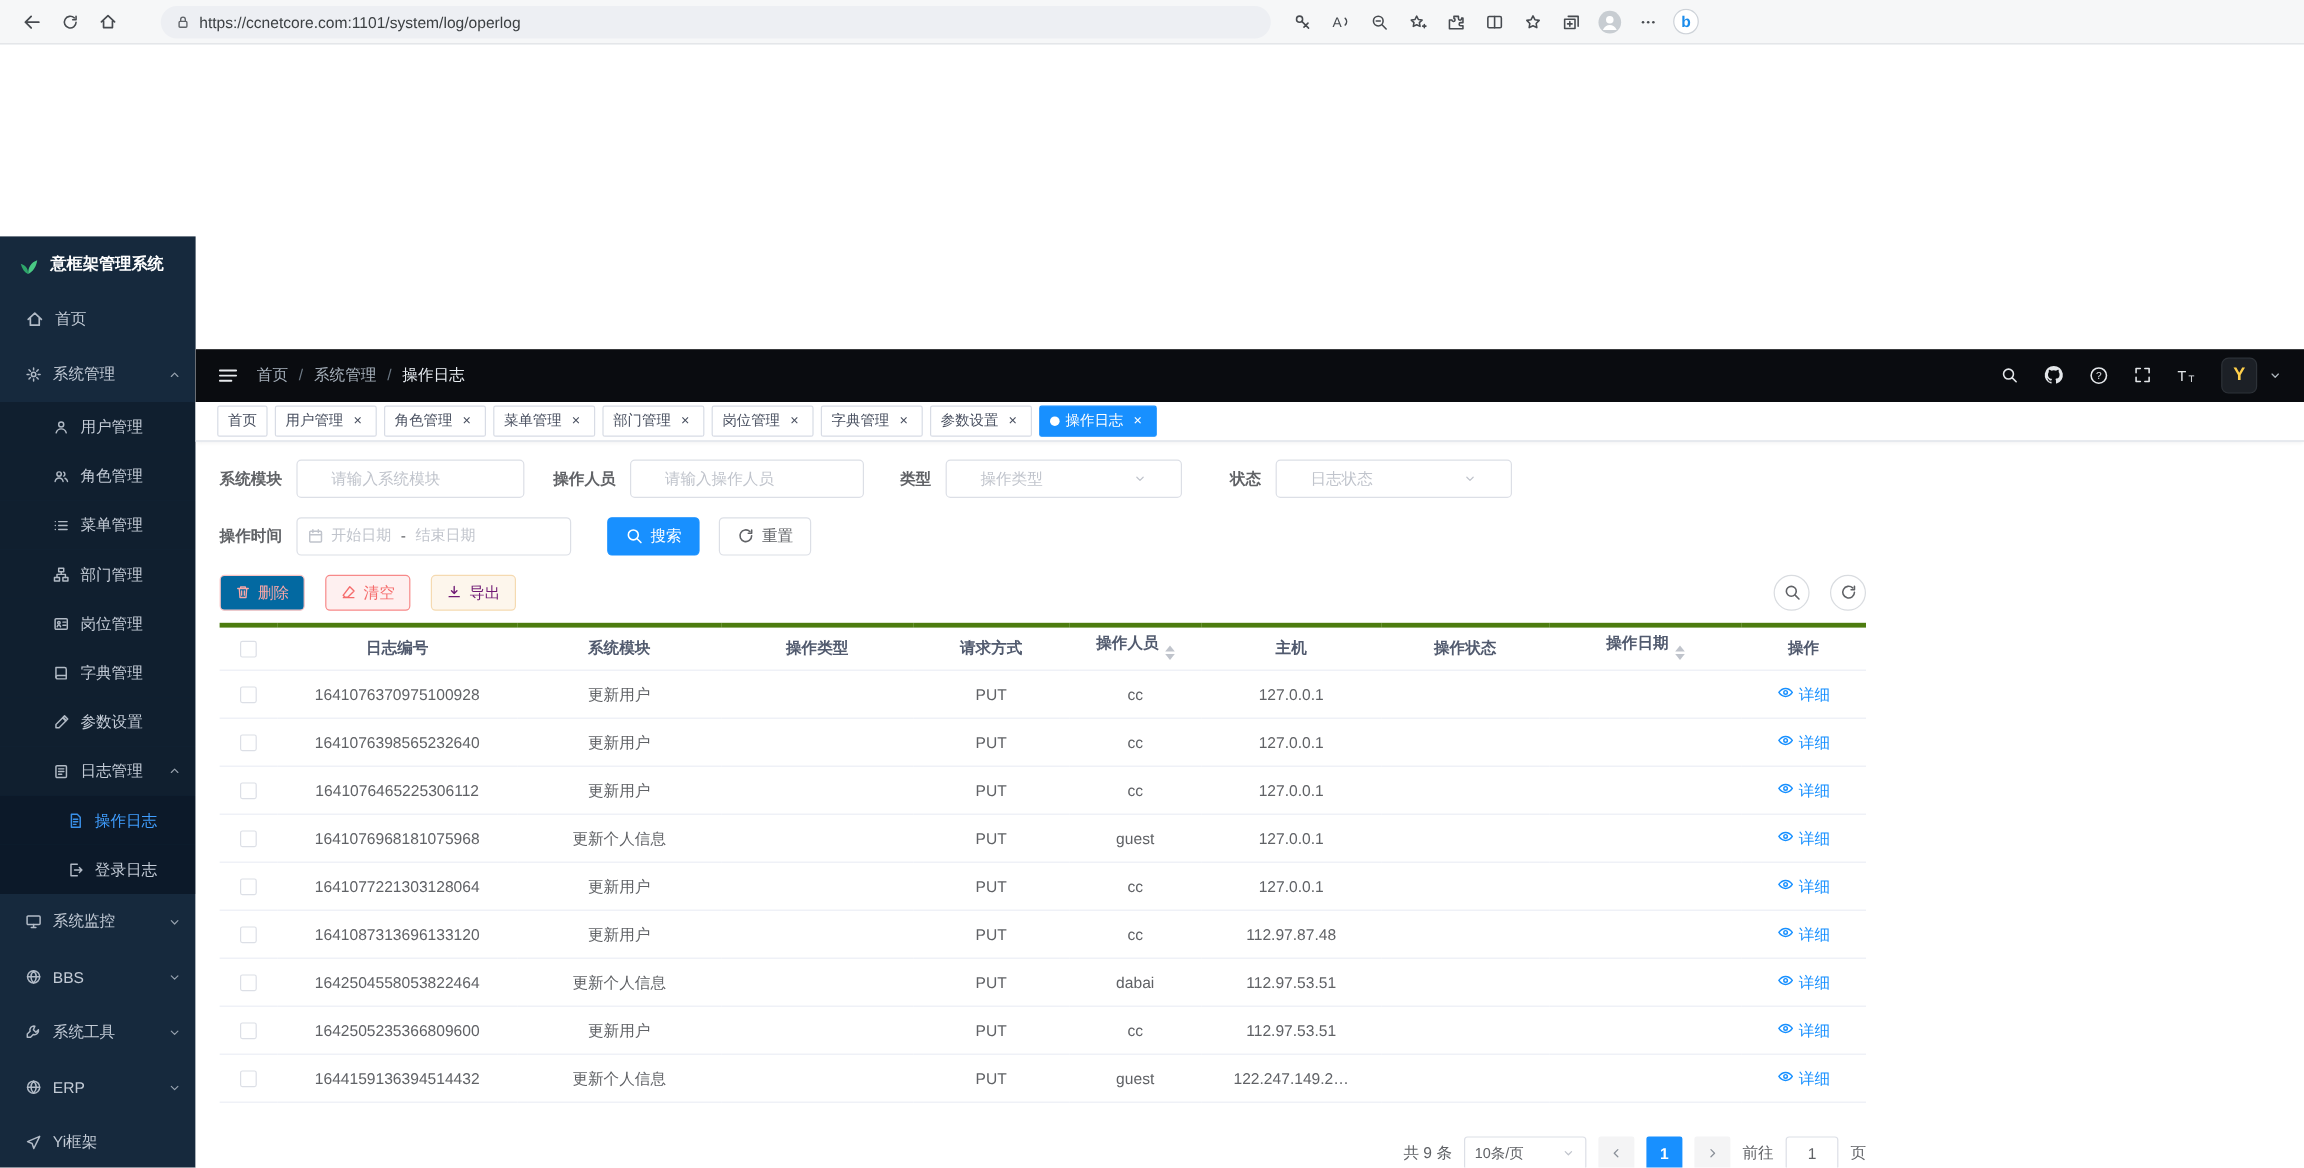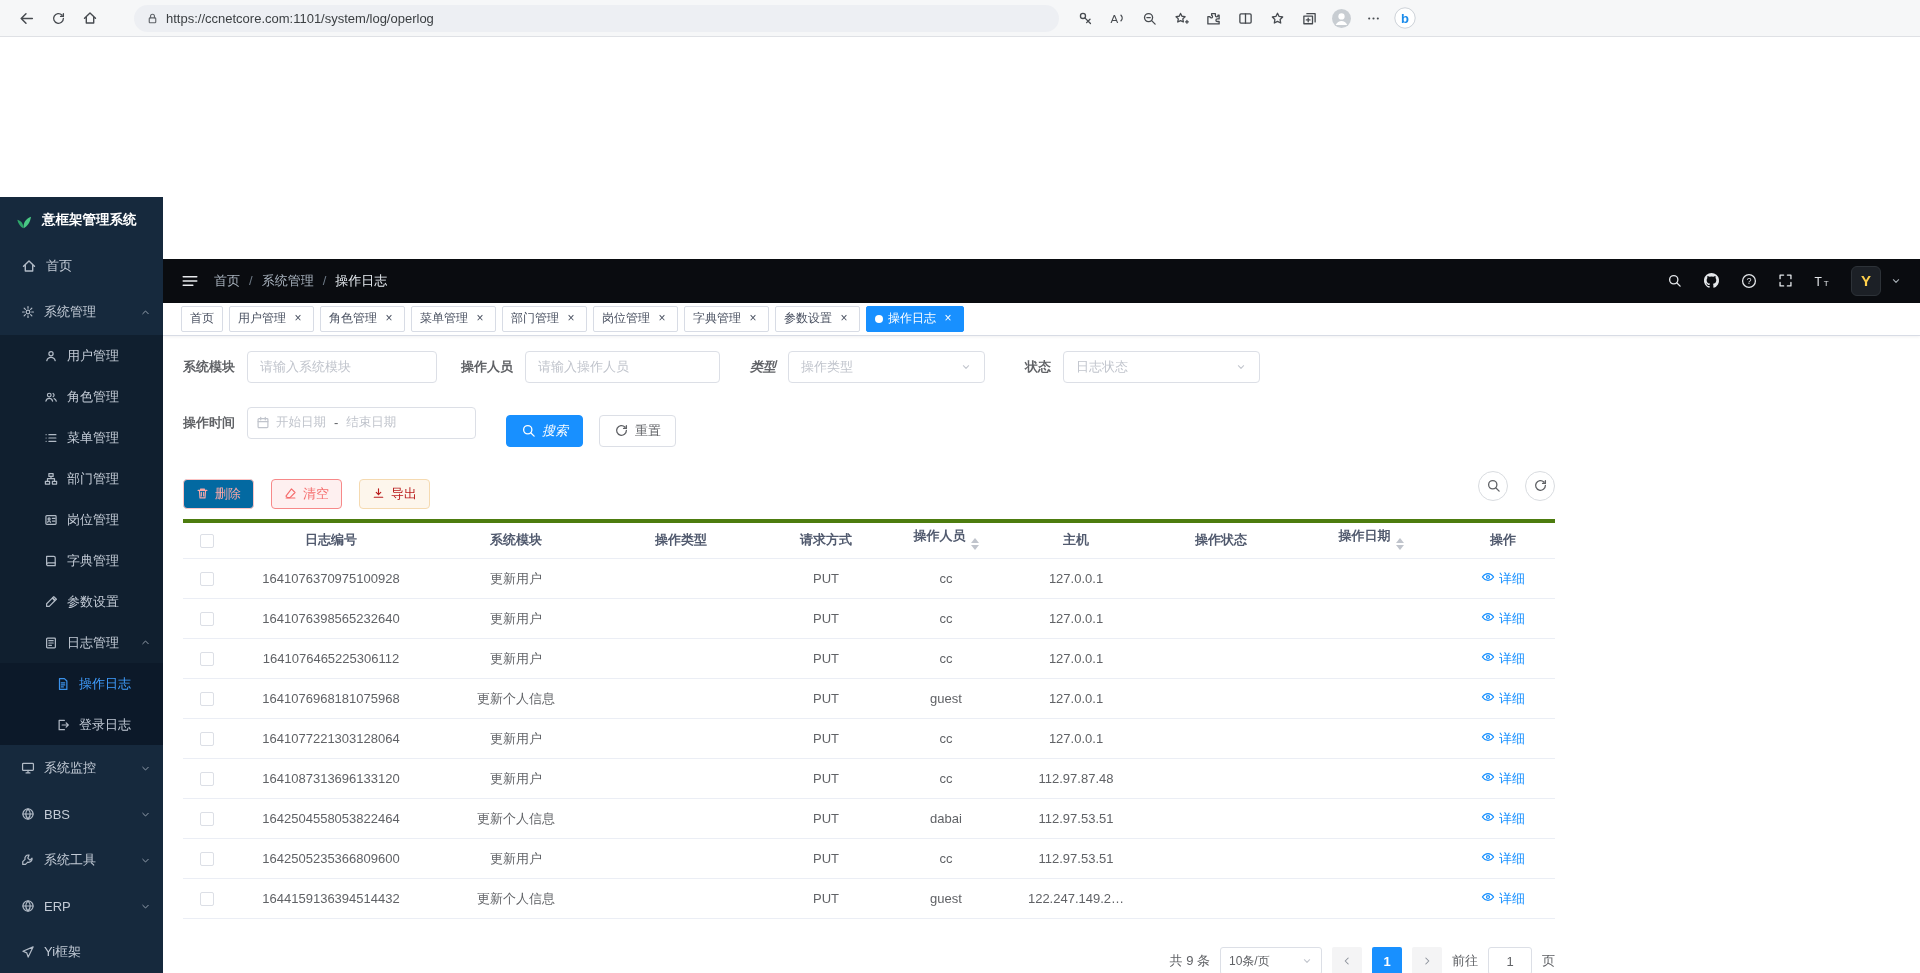--- a/index.html
+++ b/index.html
@@ -46,39 +46,39 @@
   .tag { height:26px; padding:0 8px; border:1px solid #d8dce5; background:#fff; color:#495060; font-size:12px; display:inline-flex; align-items:center; gap:5px; cursor:pointer; border-radius:2px; }
   .tag .dot { width:8px; height:8px; border-radius:50%; background:#fff; }
   .tag .x { width:14px; height:14px; line-height:12px; text-align:center; border-radius:50%; font-size:12px; }
   .tag.active { background:#1890ff; border-color:#1890ff; color:#fff; }
 
   
   .content { padding:15px 20px 0 20px; flex:1; overflow:hidden; }
   .inner { width:1372px; }
   .frow { display:flex; align-items:center; margin-bottom:16px; }
   .flabel { font-size:13px; font-weight:bold; color:#606266; margin-right:12px; white-space:nowrap; }
-  .input { height:32px; border:1px solid #dcdfe6; border-radius:4px; background:#fff; font-size:13px; color:#606266; padding:0 12px; display:flex; align-items:center; font-family:inherit; }
+  .input { height:32px; border:1px solid #dcdfe6; border-radius:4px; background:#fff; font-size:13px; color:#606266; padding:0 28px; display:flex; align-items:center; font-family:inherit; }
   input.input::placeholder { color:#c0c4cc; }
   .w190{width:190px;} .w195{width:195px;} .w197{width:197px;}
-  .ml16{margin-left:16px;} .ml24{margin-left:24px;} .ml30{margin-left:30px;font-style:italic;} .ml40{margin-left:40px;}
+  .ml16{margin-left:16px;} .ml24{margin-left:24px;} .ml30{margin-left:30px;} .ml40{margin-left:40px;}
   .select { justify-content:space-between; cursor:pointer; }
   .selcaret { color:#c0c4cc; display:inline-flex; }
   .placeholder { color:#c0c4cc; }
   .daterange { width:229px; gap:6px; padding:0 8px; cursor:pointer; }
   .daterange .cal { color:#c0c4cc; display:inline-flex; }
   .daterange .sep { color:#606266; margin:0 2px; }
   .daterange .placeholder { font-size:12.5px; }
 
-  .btn { height:32px; border-radius:4px; border:1px solid #dcdfe6; background:#fff; color:#606266; font-size:13px; padding:0 14px; display:inline-flex; align-items:center; gap:6px; cursor:pointer; font-family:inherit; white-space:nowrap;margin-top:16px; }
+  .btn { height:32px; border-radius:4px; border:1px solid #dcdfe6; background:#fff; color:#606266; font-size:13px; padding:0 14px; display:inline-flex; align-items:center; gap:6px; cursor:pointer; font-family:inherit; white-space:nowrap; }
   .btn .bico { display:inline-flex; }
   .btn-primary { background:#1890ff; border-color:#1890ff; color:#fff; }
   .btn.sm { height:30px; padding:0 12px; }
   .danger-disabled { background:#0369a1; border-color:#fbc4c4; color:#f9a7a7; cursor:not-allowed; }
   .danger-plain { background:#fef0f0; border-color:#f78989; color:#f56c6c; }
-  .warning-plain { background:#fdf6ec; border-color:#f5dab1; color:#b91c1c; }
+  .warning-plain { background:#fdf6ec; border-color:#f5dab1; color:#701a75; }
   .toolrow { display:flex; align-items:center; gap:17px; margin-bottom:10px; }
   .spacer { flex:1; }
   .circle-btn { width:30px; height:30px; border-radius:50%; border:1px solid #d9dce0; background:#fff; color:#606266; display:flex; align-items:center; justify-content:center; cursor:pointer; }
 
   table { width:1372px; border-collapse:collapse; table-layout:fixed; border-top:4px solid #4d7c0f; }
   th,td { border-bottom:1px solid #ebeef5; text-align:center; font-size:13px; white-space:nowrap; overflow:hidden; text-overflow:ellipsis; }
   th { height:38px; color:#515a6e; font-weight:bold; }
   td { height:40px; color:#606266; }
   .chk { width:14px; height:14px; border:1px solid #dcdfe6; border-radius:2px; background:#fff; display:inline-block; vertical-align:middle; cursor:pointer; }
   .sort { display:inline-flex; flex-direction:column; margin-left:5px; vertical-align:-3px; cursor:pointer; }

